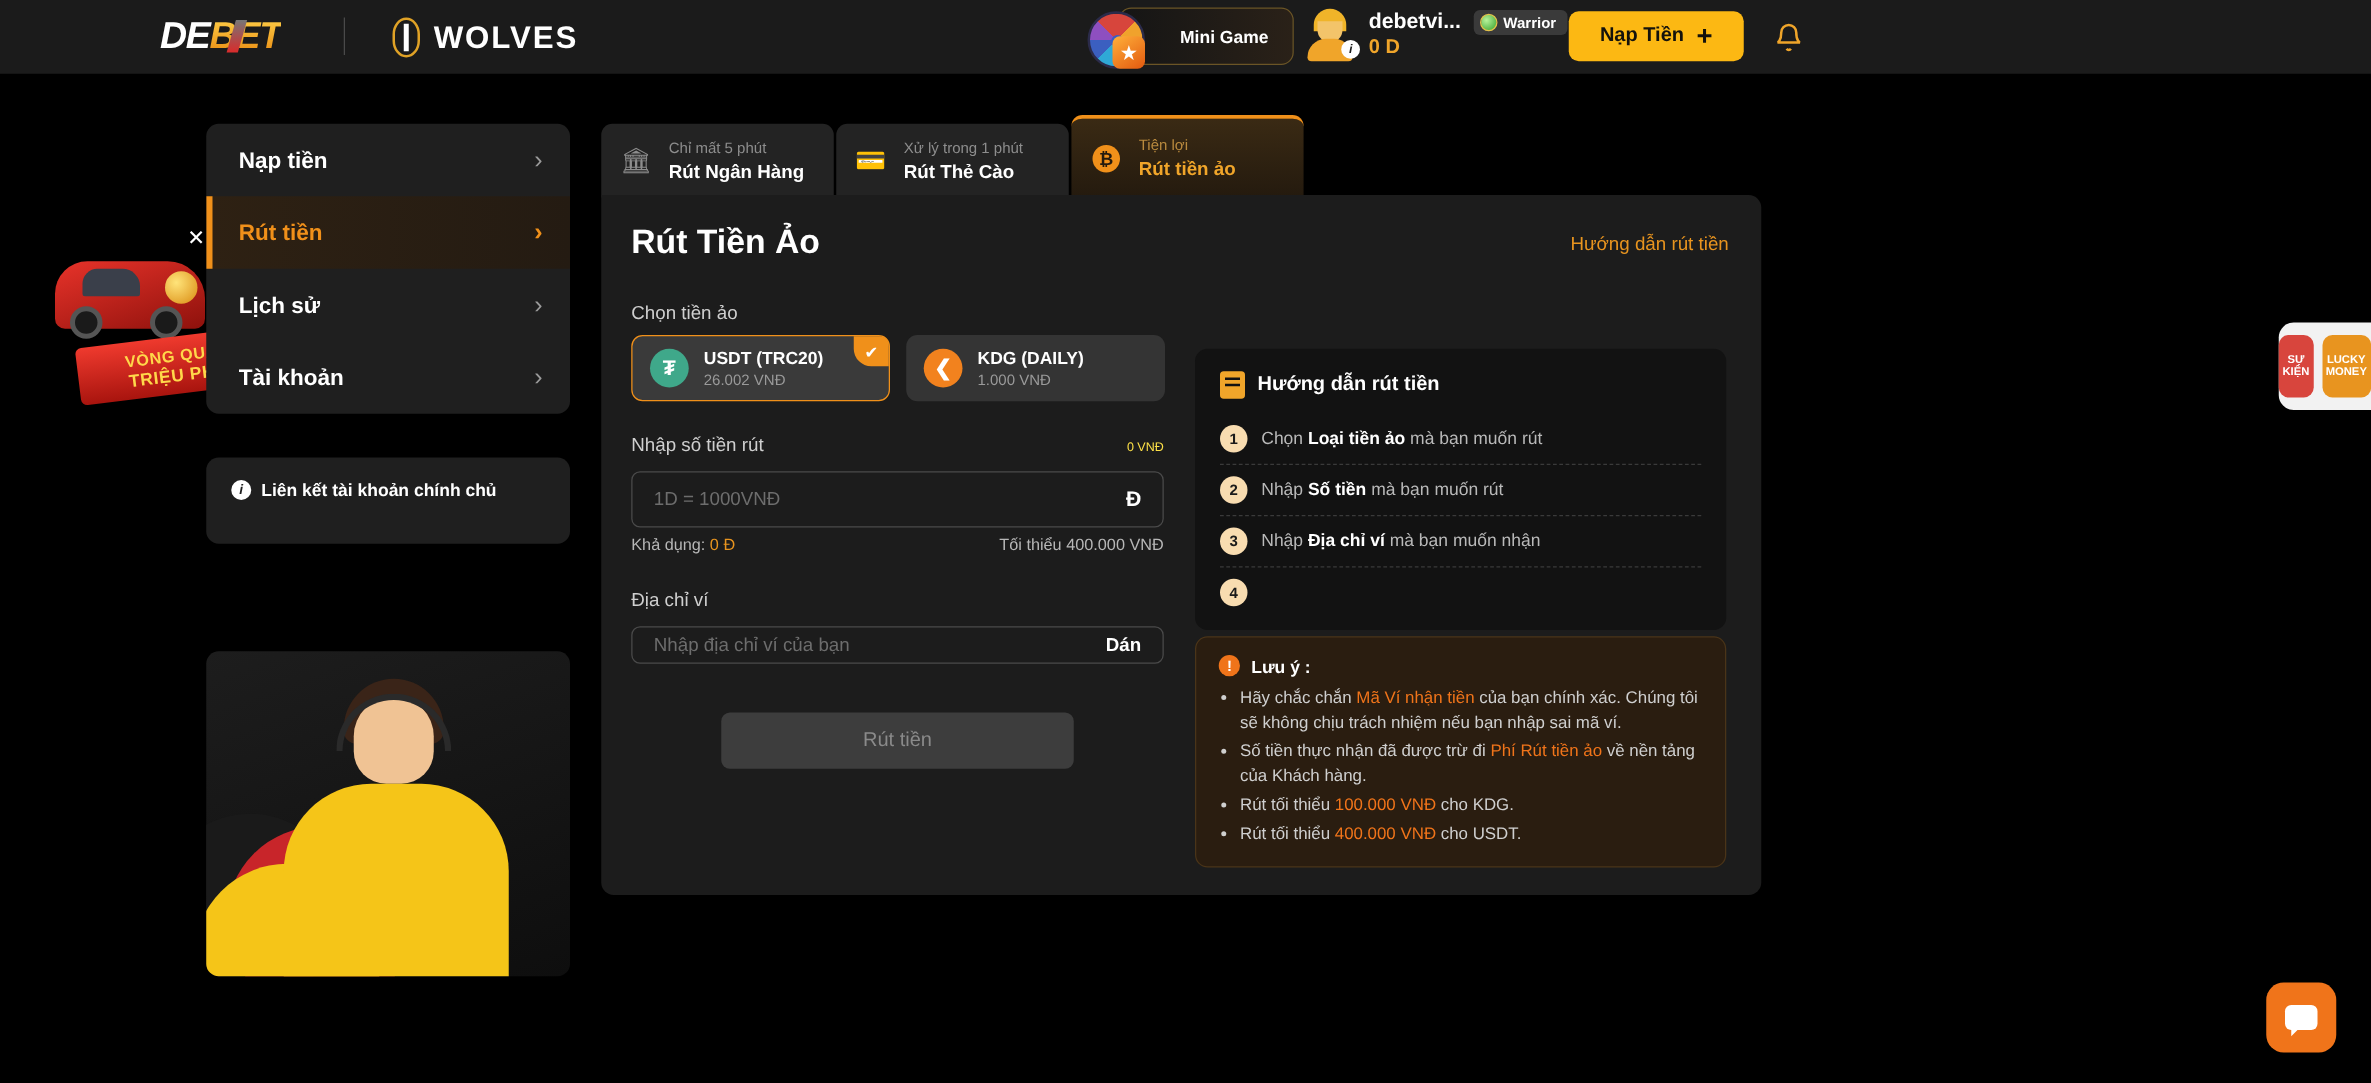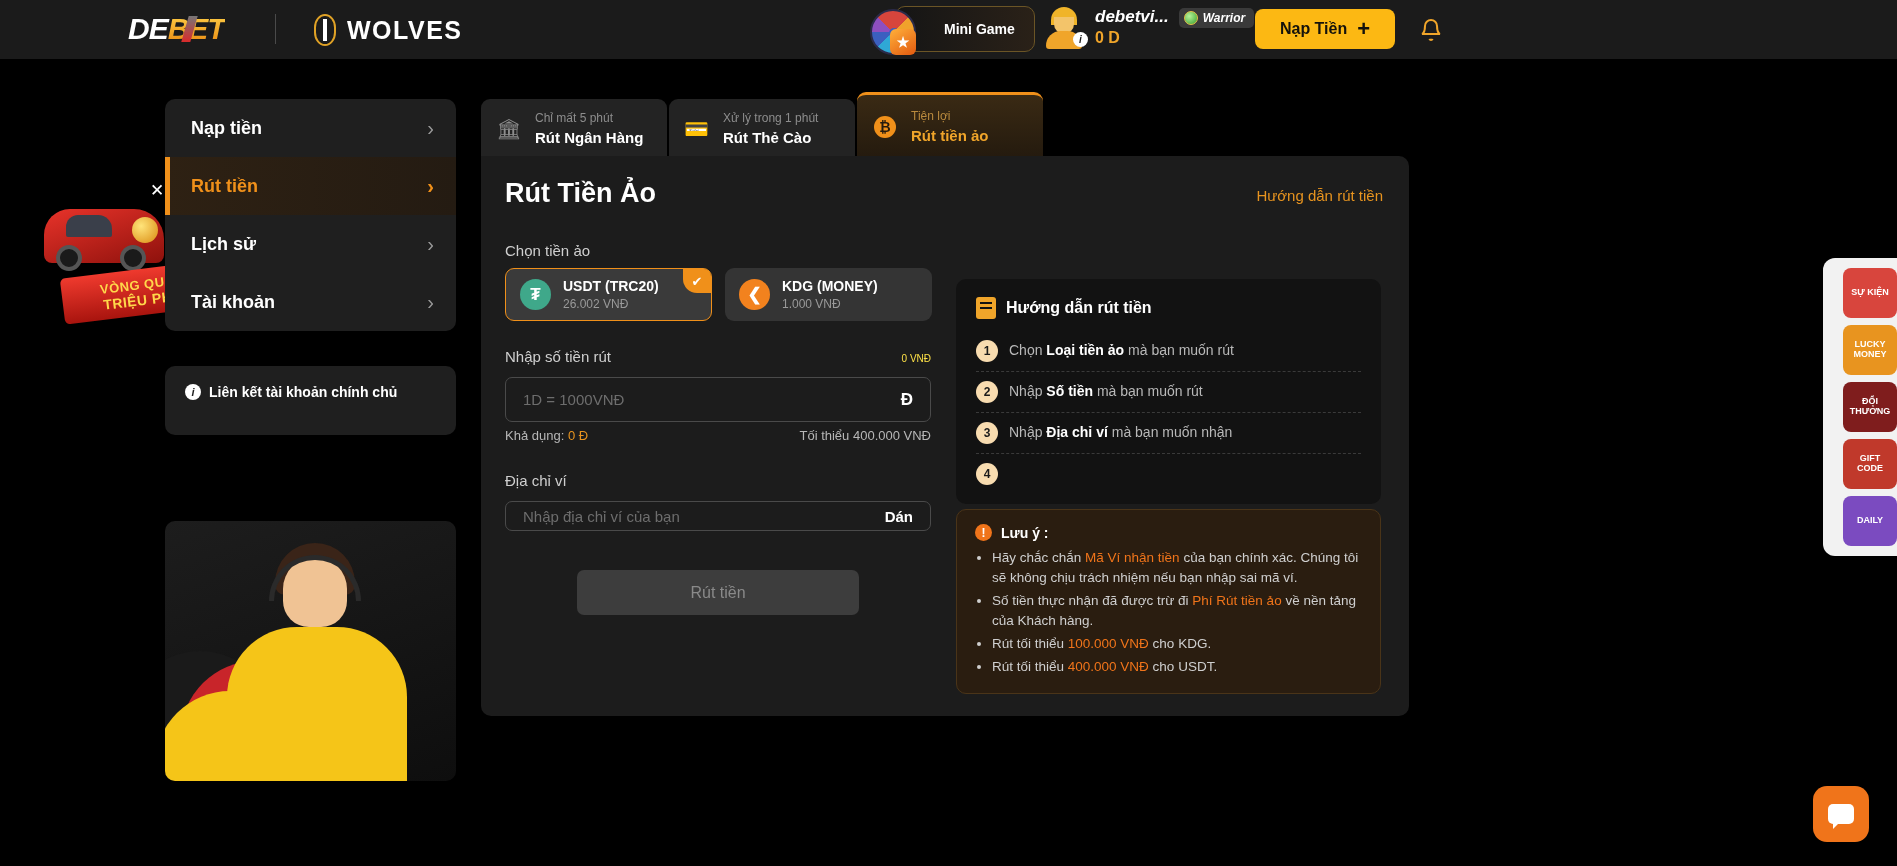--- a/index.html
+++ b/index.html
@@ -184,21 +184,21 @@
   .note-head { display: flex; align-items: center; gap: 9px; margin-bottom: 7px; }
   .note-head .ex { width: 17px; height: 17px; border-radius: 50%; background: #f0741a; color: #fff;
      font-size: 12px; font-weight: 700; display: flex; align-items: center; justify-content: center; }
   .note-head .nt { font-size: 14px; font-weight: 700; color: #fff; }
   .note ul { margin: 0; padding-left: 17px; }
   .note li { font-size: 13.5px; color: #cfcfcf; line-height: 1.48; margin-top: 3px; }
   .note li .hl { color: #f0741a; }
 
   
   .rail { position: absolute; right: 0; top: 258px; width: 74px; background: #f2f2f2;
-     border-radius: 12px 0 0 12px; padding: 10px 0; display: flex; flex-direction: column; gap: 7px; align-items: flex-end; }
+     border-radius: 12px 0 0 12px; padding: 10px 0; display: flex; gap: 7px; align-items: center; }
   .rail-item { width: 54px; height: 50px; border-radius: 8px; display: flex; flex-direction: column;
      align-items: center; justify-content: center; cursor: pointer; color: #fff; font-size: 9px; font-weight: 700;
      text-align: center; line-height: 1.1; padding: 3px; }
   .chat { position: absolute; right: 28px; bottom: 24px; width: 56px; height: 56px; border-radius: 14px;
      background: #f0741a; display: flex; align-items: center; justify-content: center; cursor: pointer; }
   .chat .bub { width: 26px; height: 20px; border-radius: 5px; background: #fff; position: relative; }
   .chat .bub::after { content:""; position:absolute; left:5px; bottom:-5px; border-width:6px 6px 0 0;
      border-style:solid; border-color:#fff transparent transparent transparent; }
 </style>
 </head>
@@ -226,21 +226,21 @@
   </div>
 
   <div class="userbox">
     <span class="avatar">
       <span class="hair"></span>
         <span class="face"></span>
         <span class="body"></span>
       <span class="badge">i</span>
     </span>
     <span>
-      <span style="display:flex;align-items:flex-start;font-style:italic;">
+      <span style="display:flex;align-items:flex-start;">
         <span class="uname">debetvi...</span>
         <span class="rank">
           <span class="coin"></span>
           <span>Warrior</span>
         </span>
       </span>
       <span class="ubal" style="display:block;">0 D</span>
     </span>
   </div>
 
@@ -346,21 +346,21 @@
     <span class="cc-ic" style="background:#3fa88a">₮</span>
     <span>
       <span class="cc-name" style="display:block">USDT (TRC20)</span>
       <span class="cc-rate" style="display:block">26.002 VNĐ</span>
     </span>
     <span class="tick">✔</span>
   </div>
   <div class="coin-card">
     <span class="cc-ic" style="background:#f2821e">❮</span>
     <span>
-      <span class="cc-name" style="display:block">KDG (MONEY)</span>
+      <span class="cc-name" style="display:block">KDG (DAILY)</span>
       <span class="cc-rate" style="display:block">1.000 VNĐ</span>
     </span>
   </div>
 </div>
 
 <div class="amt-row">
   <span class="sec-label">Nhập số tiền rút</span>
   <span class="amt-right">0 VNĐ</span>
 </div>
 <div class="amt-input">

